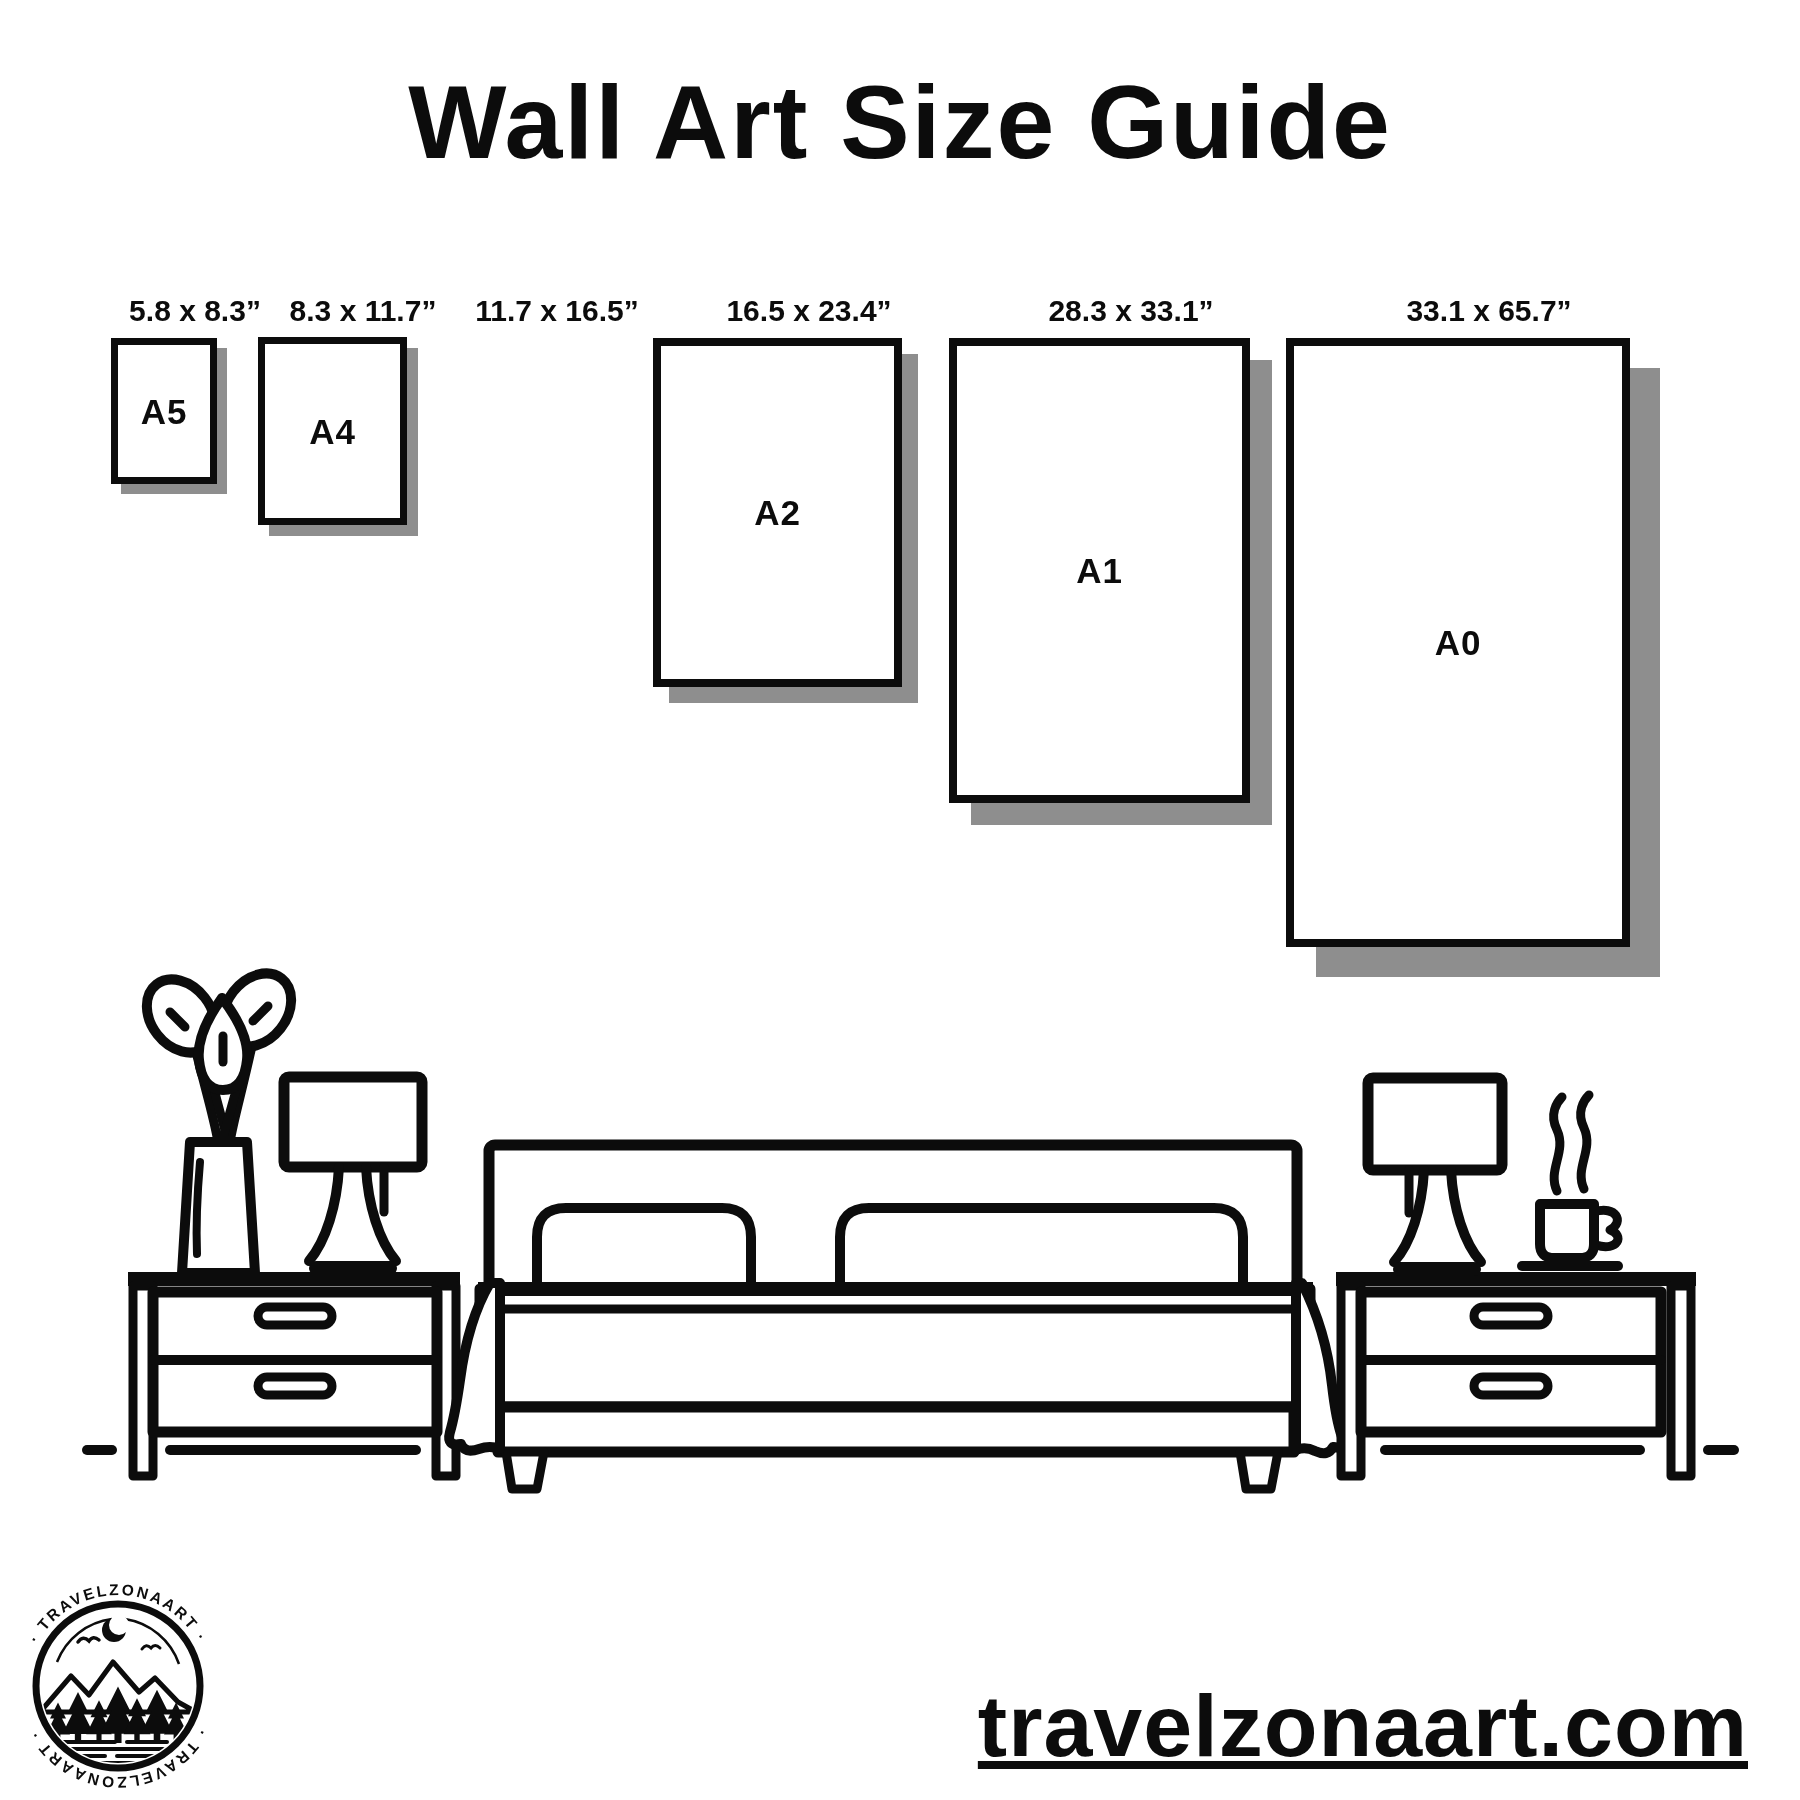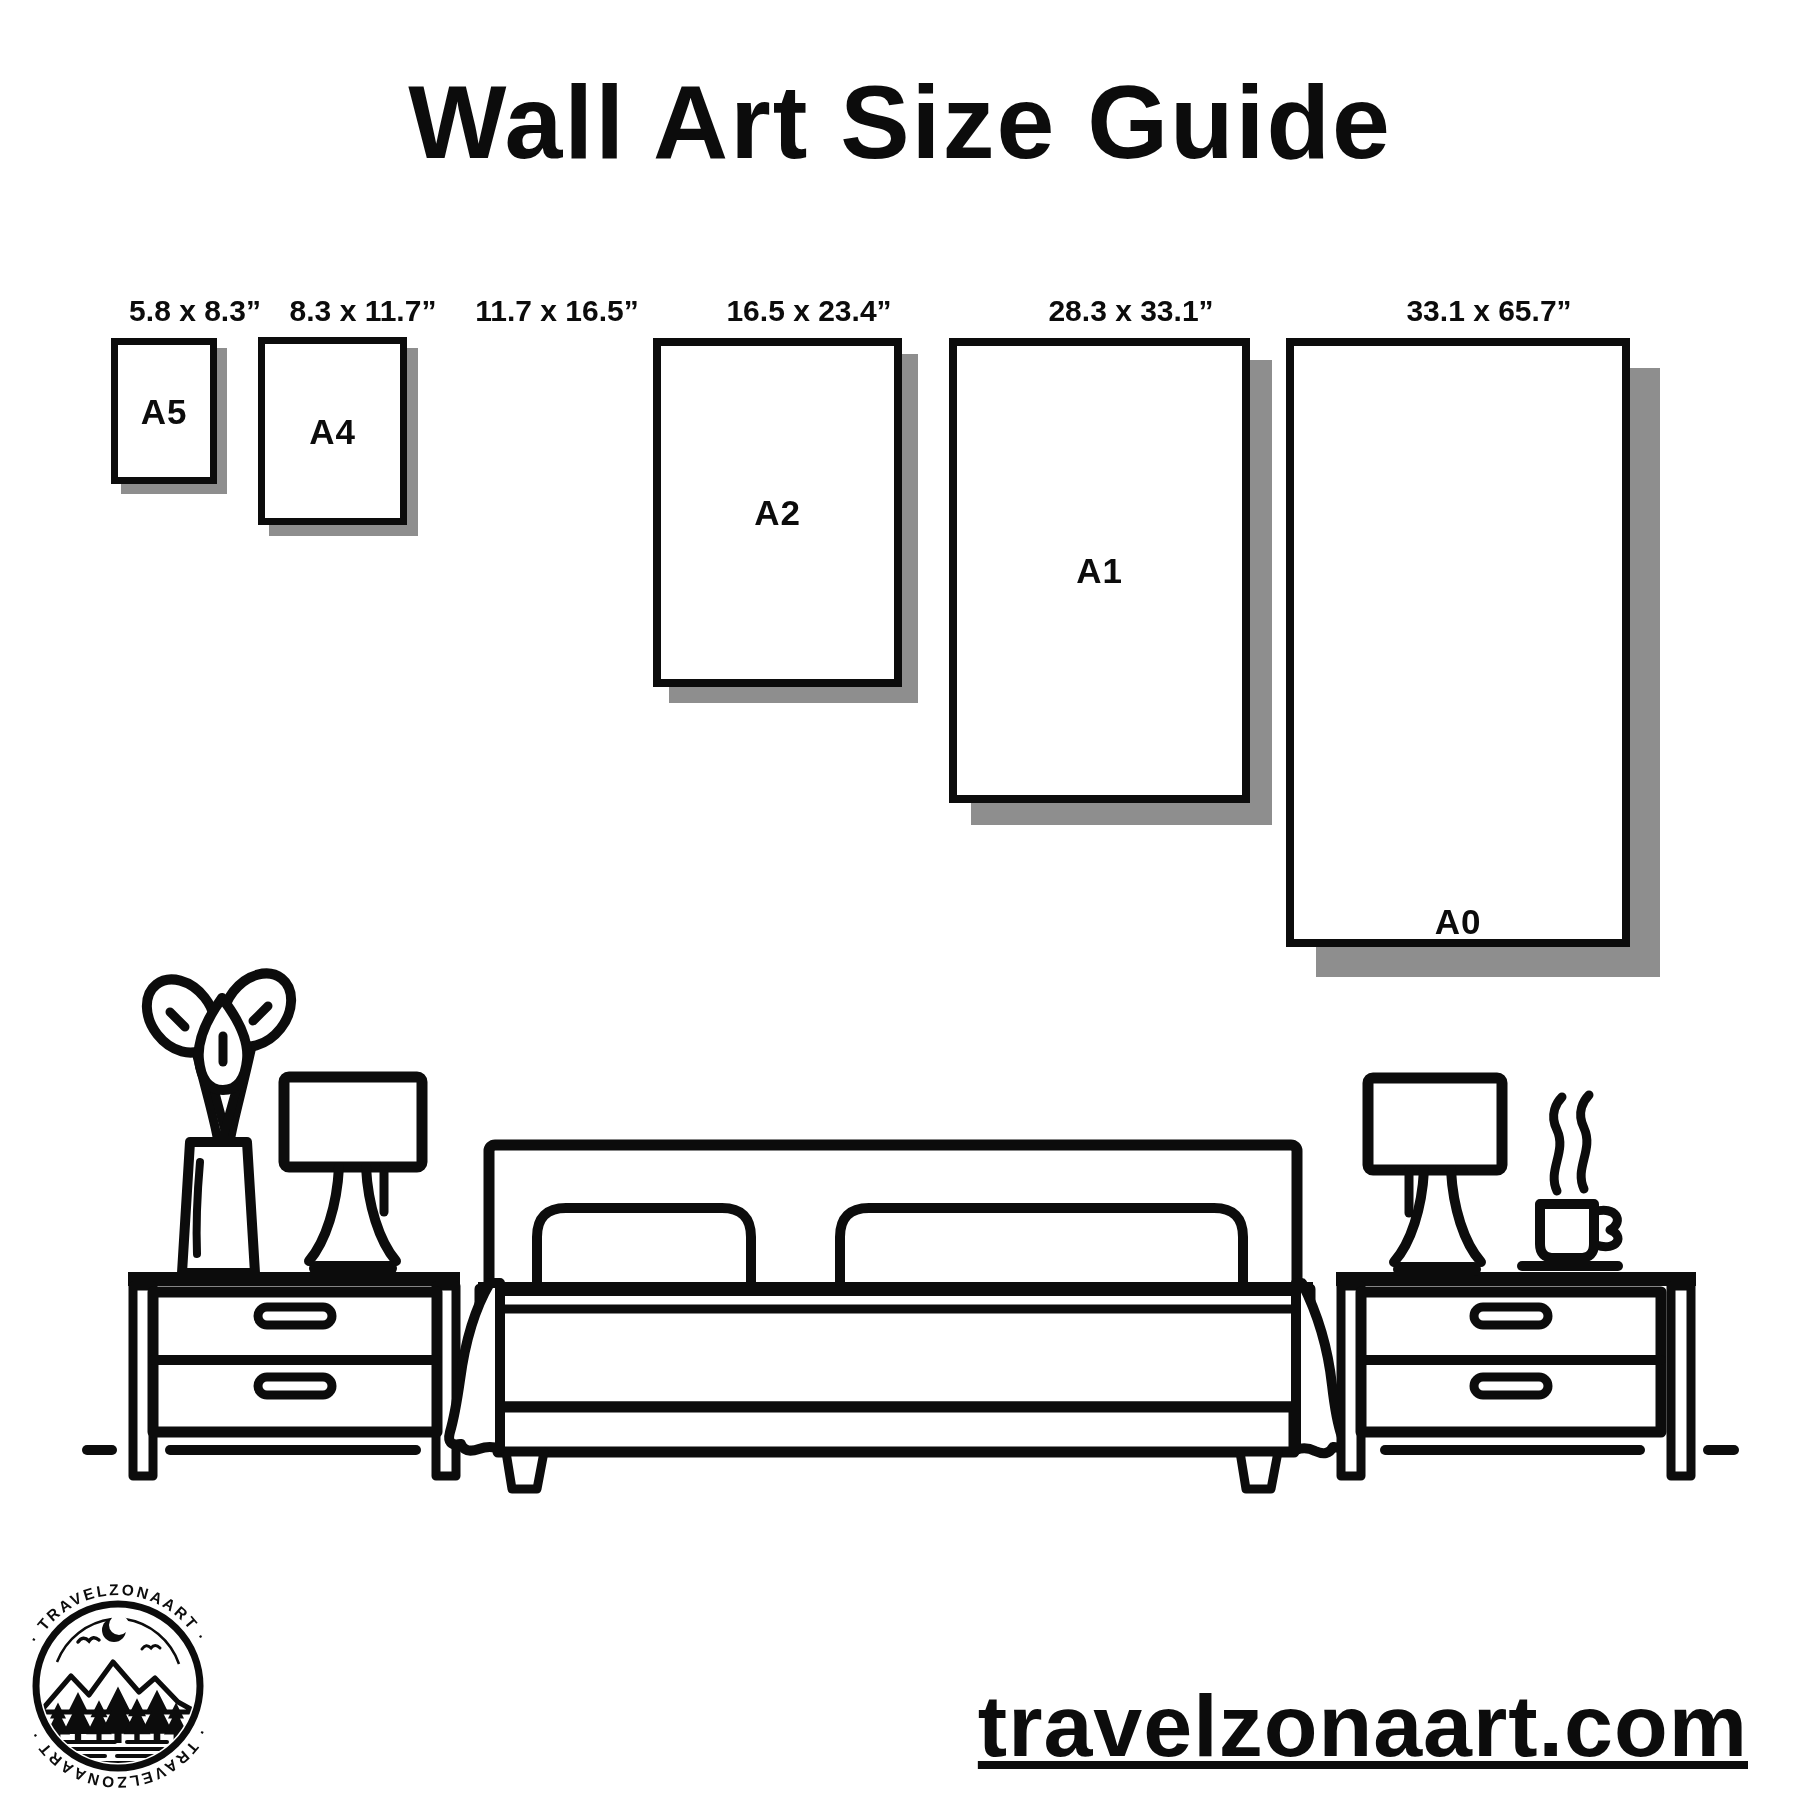--- a/index.html
+++ b/index.html
@@ -22,21 +22,21 @@
     font-size:30px;font-weight:700;letter-spacing:0;white-space:nowrap;color:var(--ink);margin-left:31px;
   }
   .frame{
     position:absolute;box-sizing:border-box;background:#fff;
     border:8px solid var(--ink);
     display:flex;align-items:center;justify-content:center;
   }
   .frame .size-name{
     font-size:35px;font-weight:700;letter-spacing:1px;color:var(--ink);line-height:1;
   }
-  .frame.align-top{align-items:flex-end;}
+  .frame.align-top{align-items:center;}
   svg{overflow:visible;display:block;}
   .furniture{position:absolute;left:60px;top:960px;}
   .logo{position:absolute;left:15px;top:1578px;}
   .site-url{
     position:absolute;top:1682px;right:52px;
     font-size:88px;font-weight:700;letter-spacing:1px;line-height:1;color:var(--ink);
     white-space:nowrap;
     text-decoration:underline;
   }
 </style>

